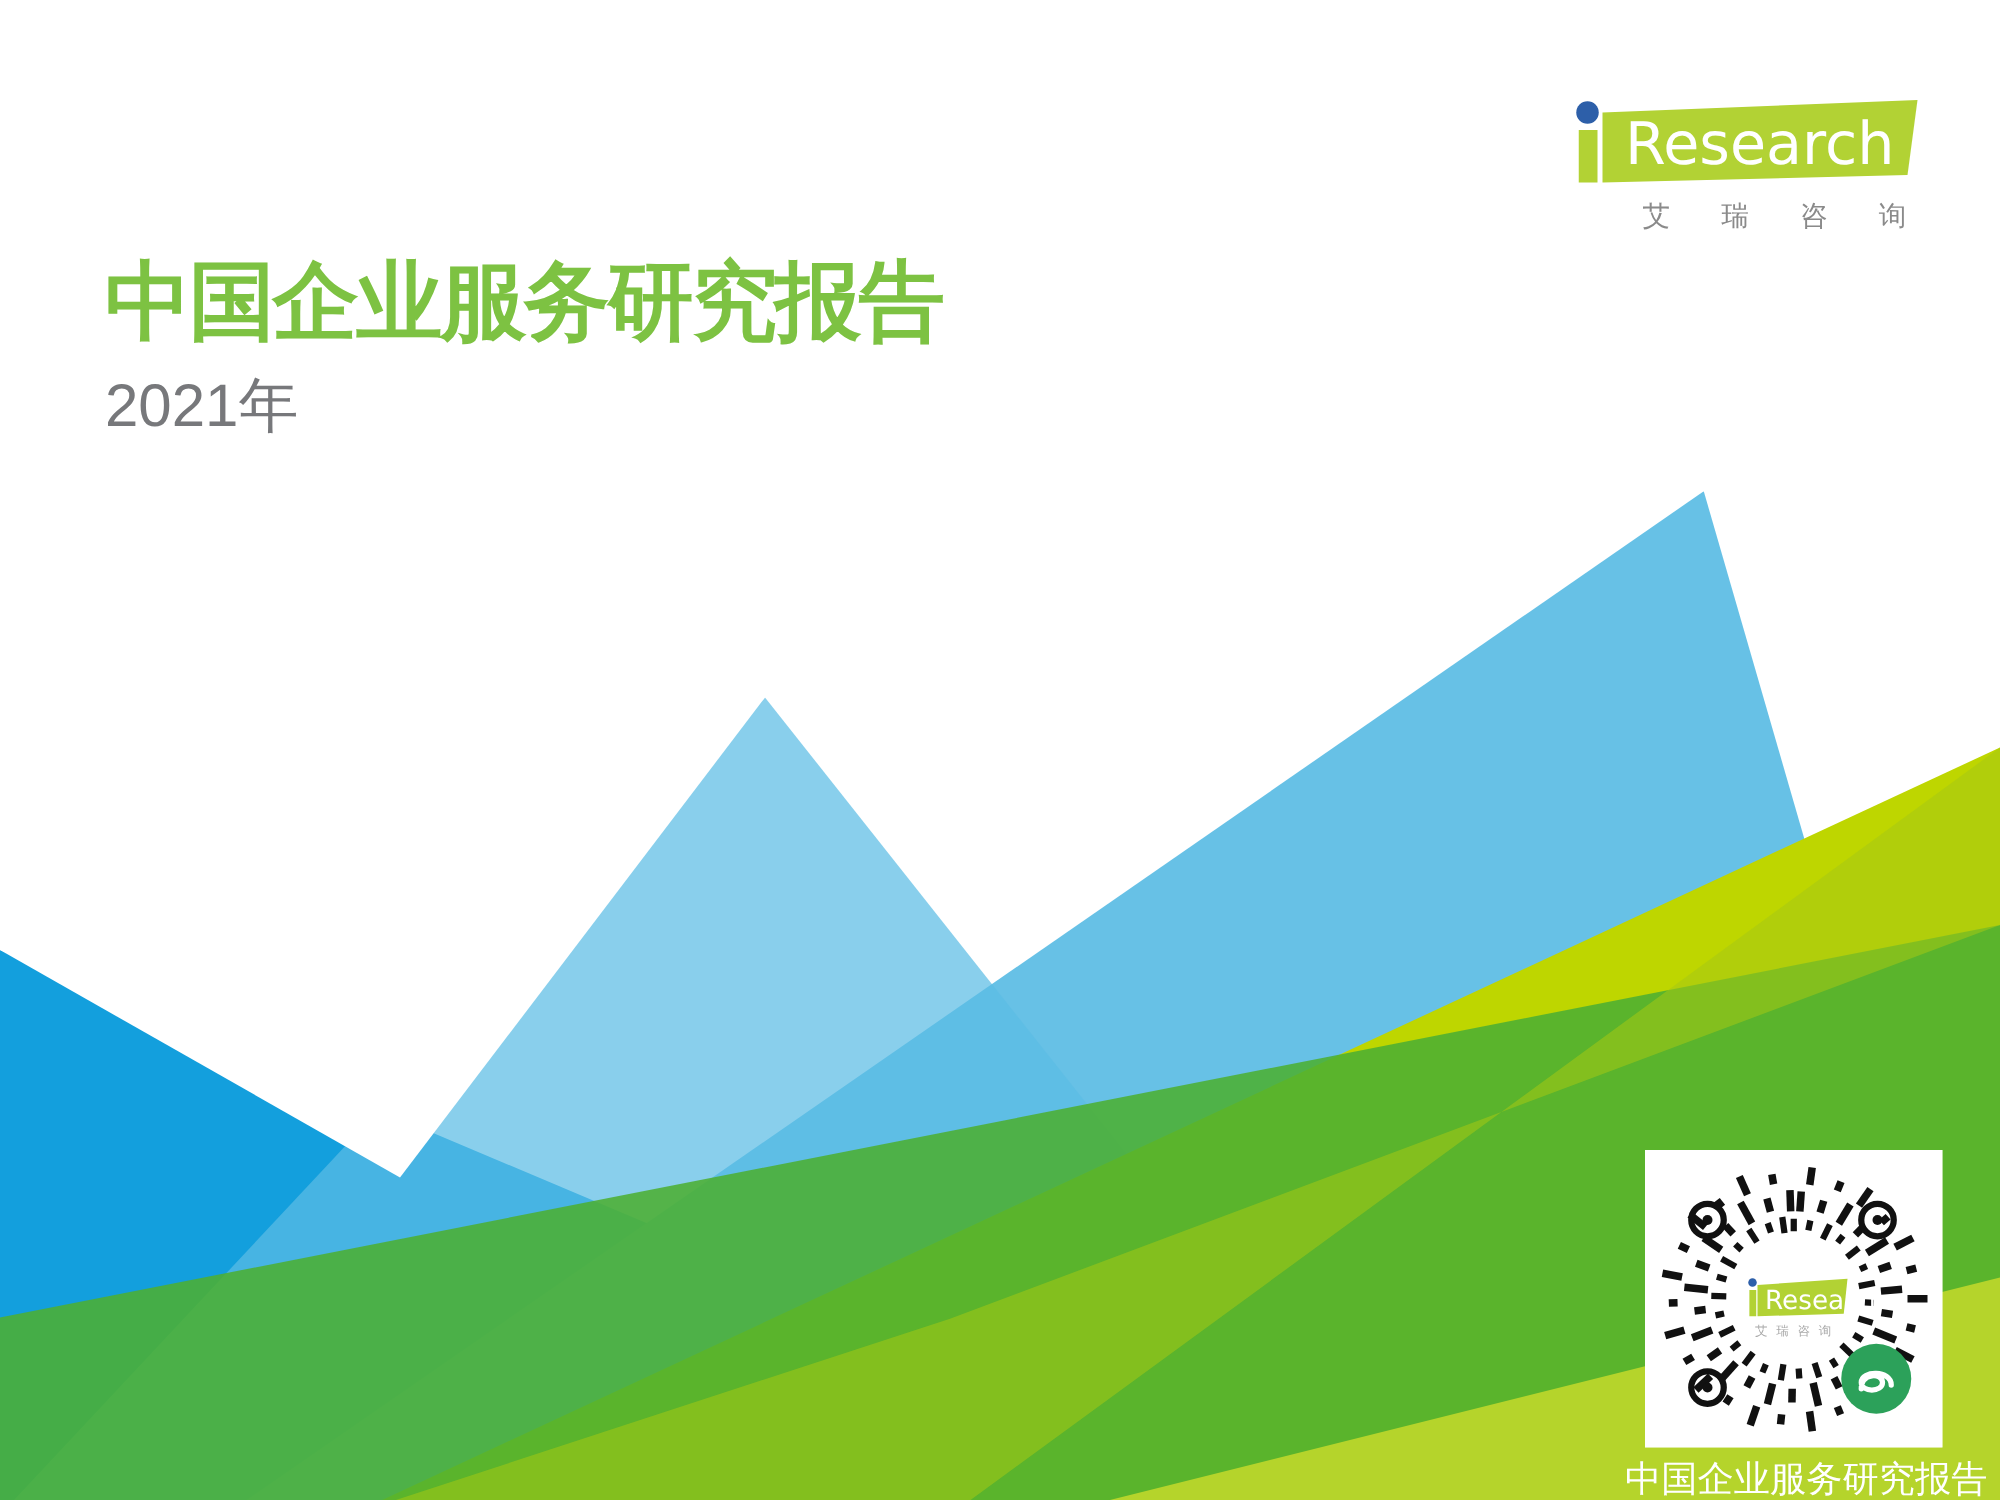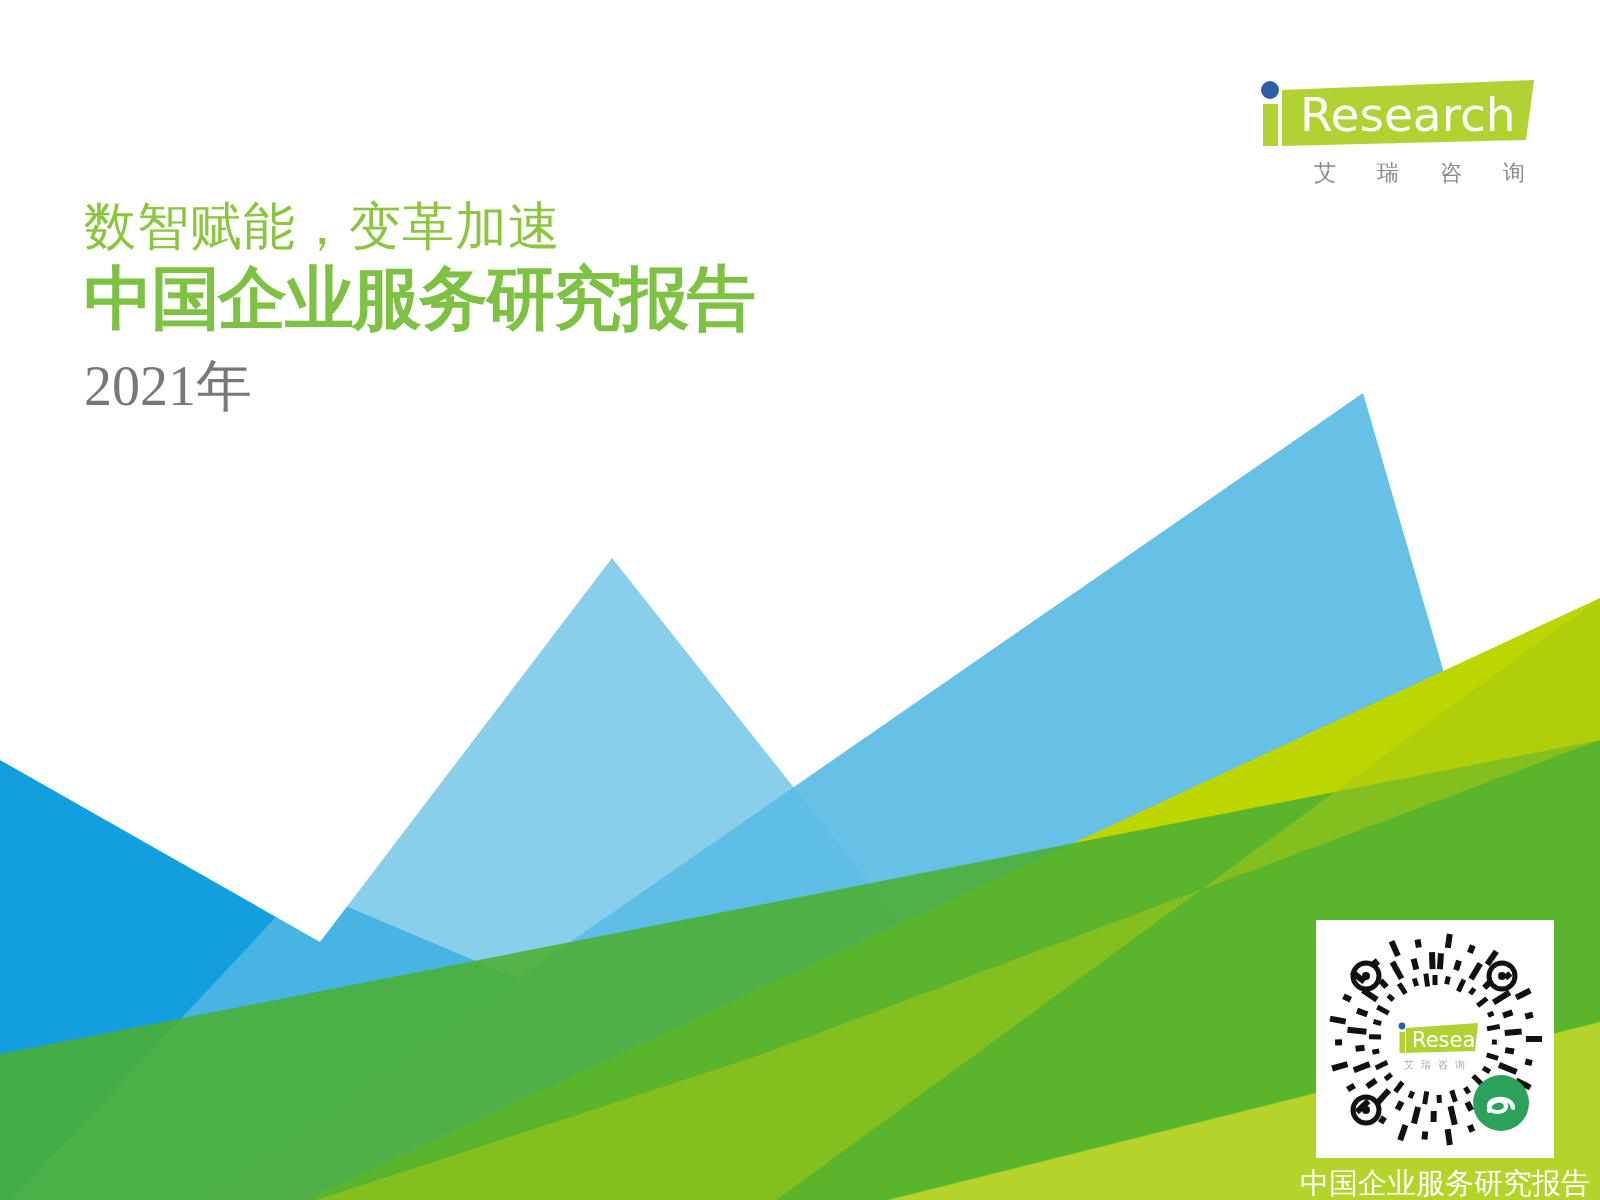--- a/index.html
+++ b/index.html
@@ -69,23 +69,23 @@
     font-size:69px;
     line-height:1.12;
     font-weight:bold;
     color:#7DC242;
     font-family:"DejaVu Sans","Liberation Sans",sans-serif;
     letter-spacing:-2px;
     white-space:nowrap;
   }
   .year {
     margin-top:12px;
-    font-size:56px;
+    font-size:48px;
     color:#77787B;
-    font-family:Liberation Serif, serif;
+    font-family:Liberation Sans, sans-serif;
     letter-spacing:0px;
     white-space:nowrap;
   }
 
   
   .qr-block {
     position:absolute;
     right:30px; bottom:8px;
     z-index:30;
     width:270px;
@@ -149,21 +149,20 @@
 
         <rect x="21" y="30" width="15" height="42" fill="#B2D234"></rect>
 
         <text x="58" y="57" font-family="DejaVu Sans, Liberation Sans, sans-serif" font-size="47" fill="#FFFFFF">Research</text>
       </svg>
     </div>
     <div class="logo-sub">艾 瑞 咨 询</div>
   </div>
 
   <div class="title-block">
-    <div class="subtitle">数智赋能，变革加速</div>
     <div class="main-title">中国企业服务研究报告</div>
     <div class="year">2021年</div>
   </div>
 
   <div class="qr-block">
     <div class="qr-card">
       <svg viewBox="0 0 238 238" width="238" height="238" xmlns="http://www.w3.org/2000/svg">
         <rect x="0" y="0" width="238" height="238" fill="#FFFFFF"></rect>
 
         <g stroke="#111111" stroke-linecap="butt">

